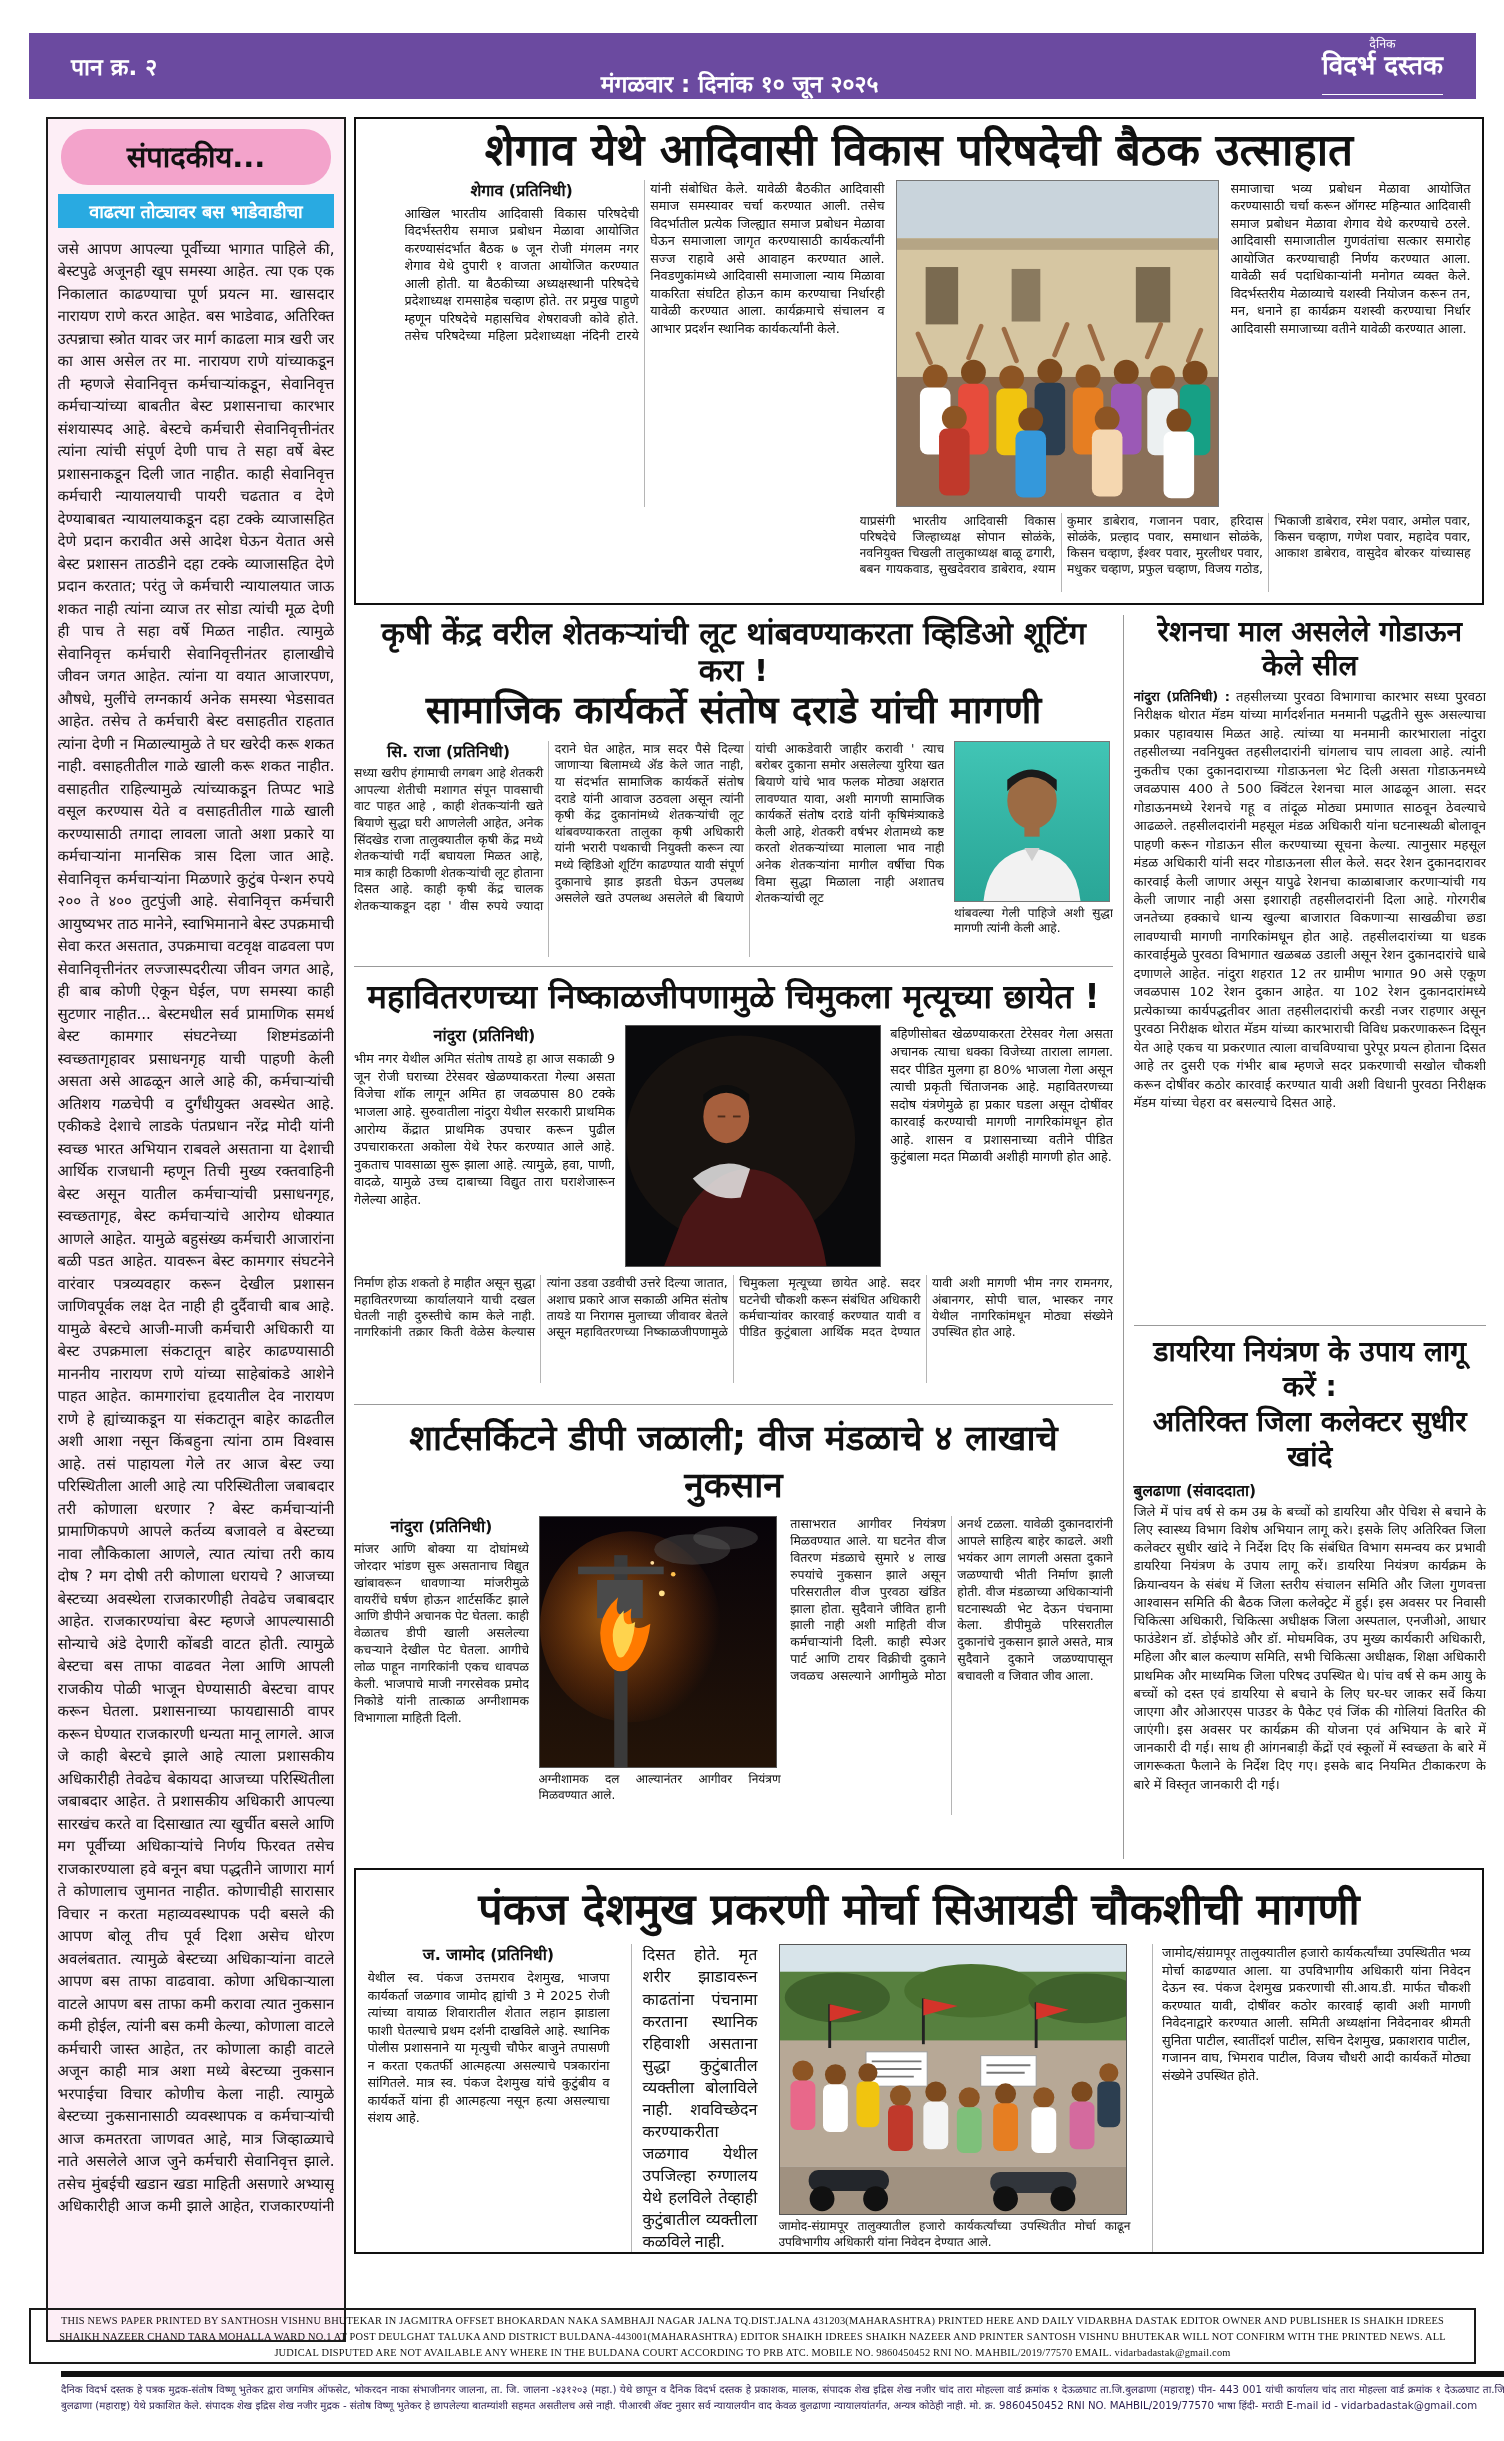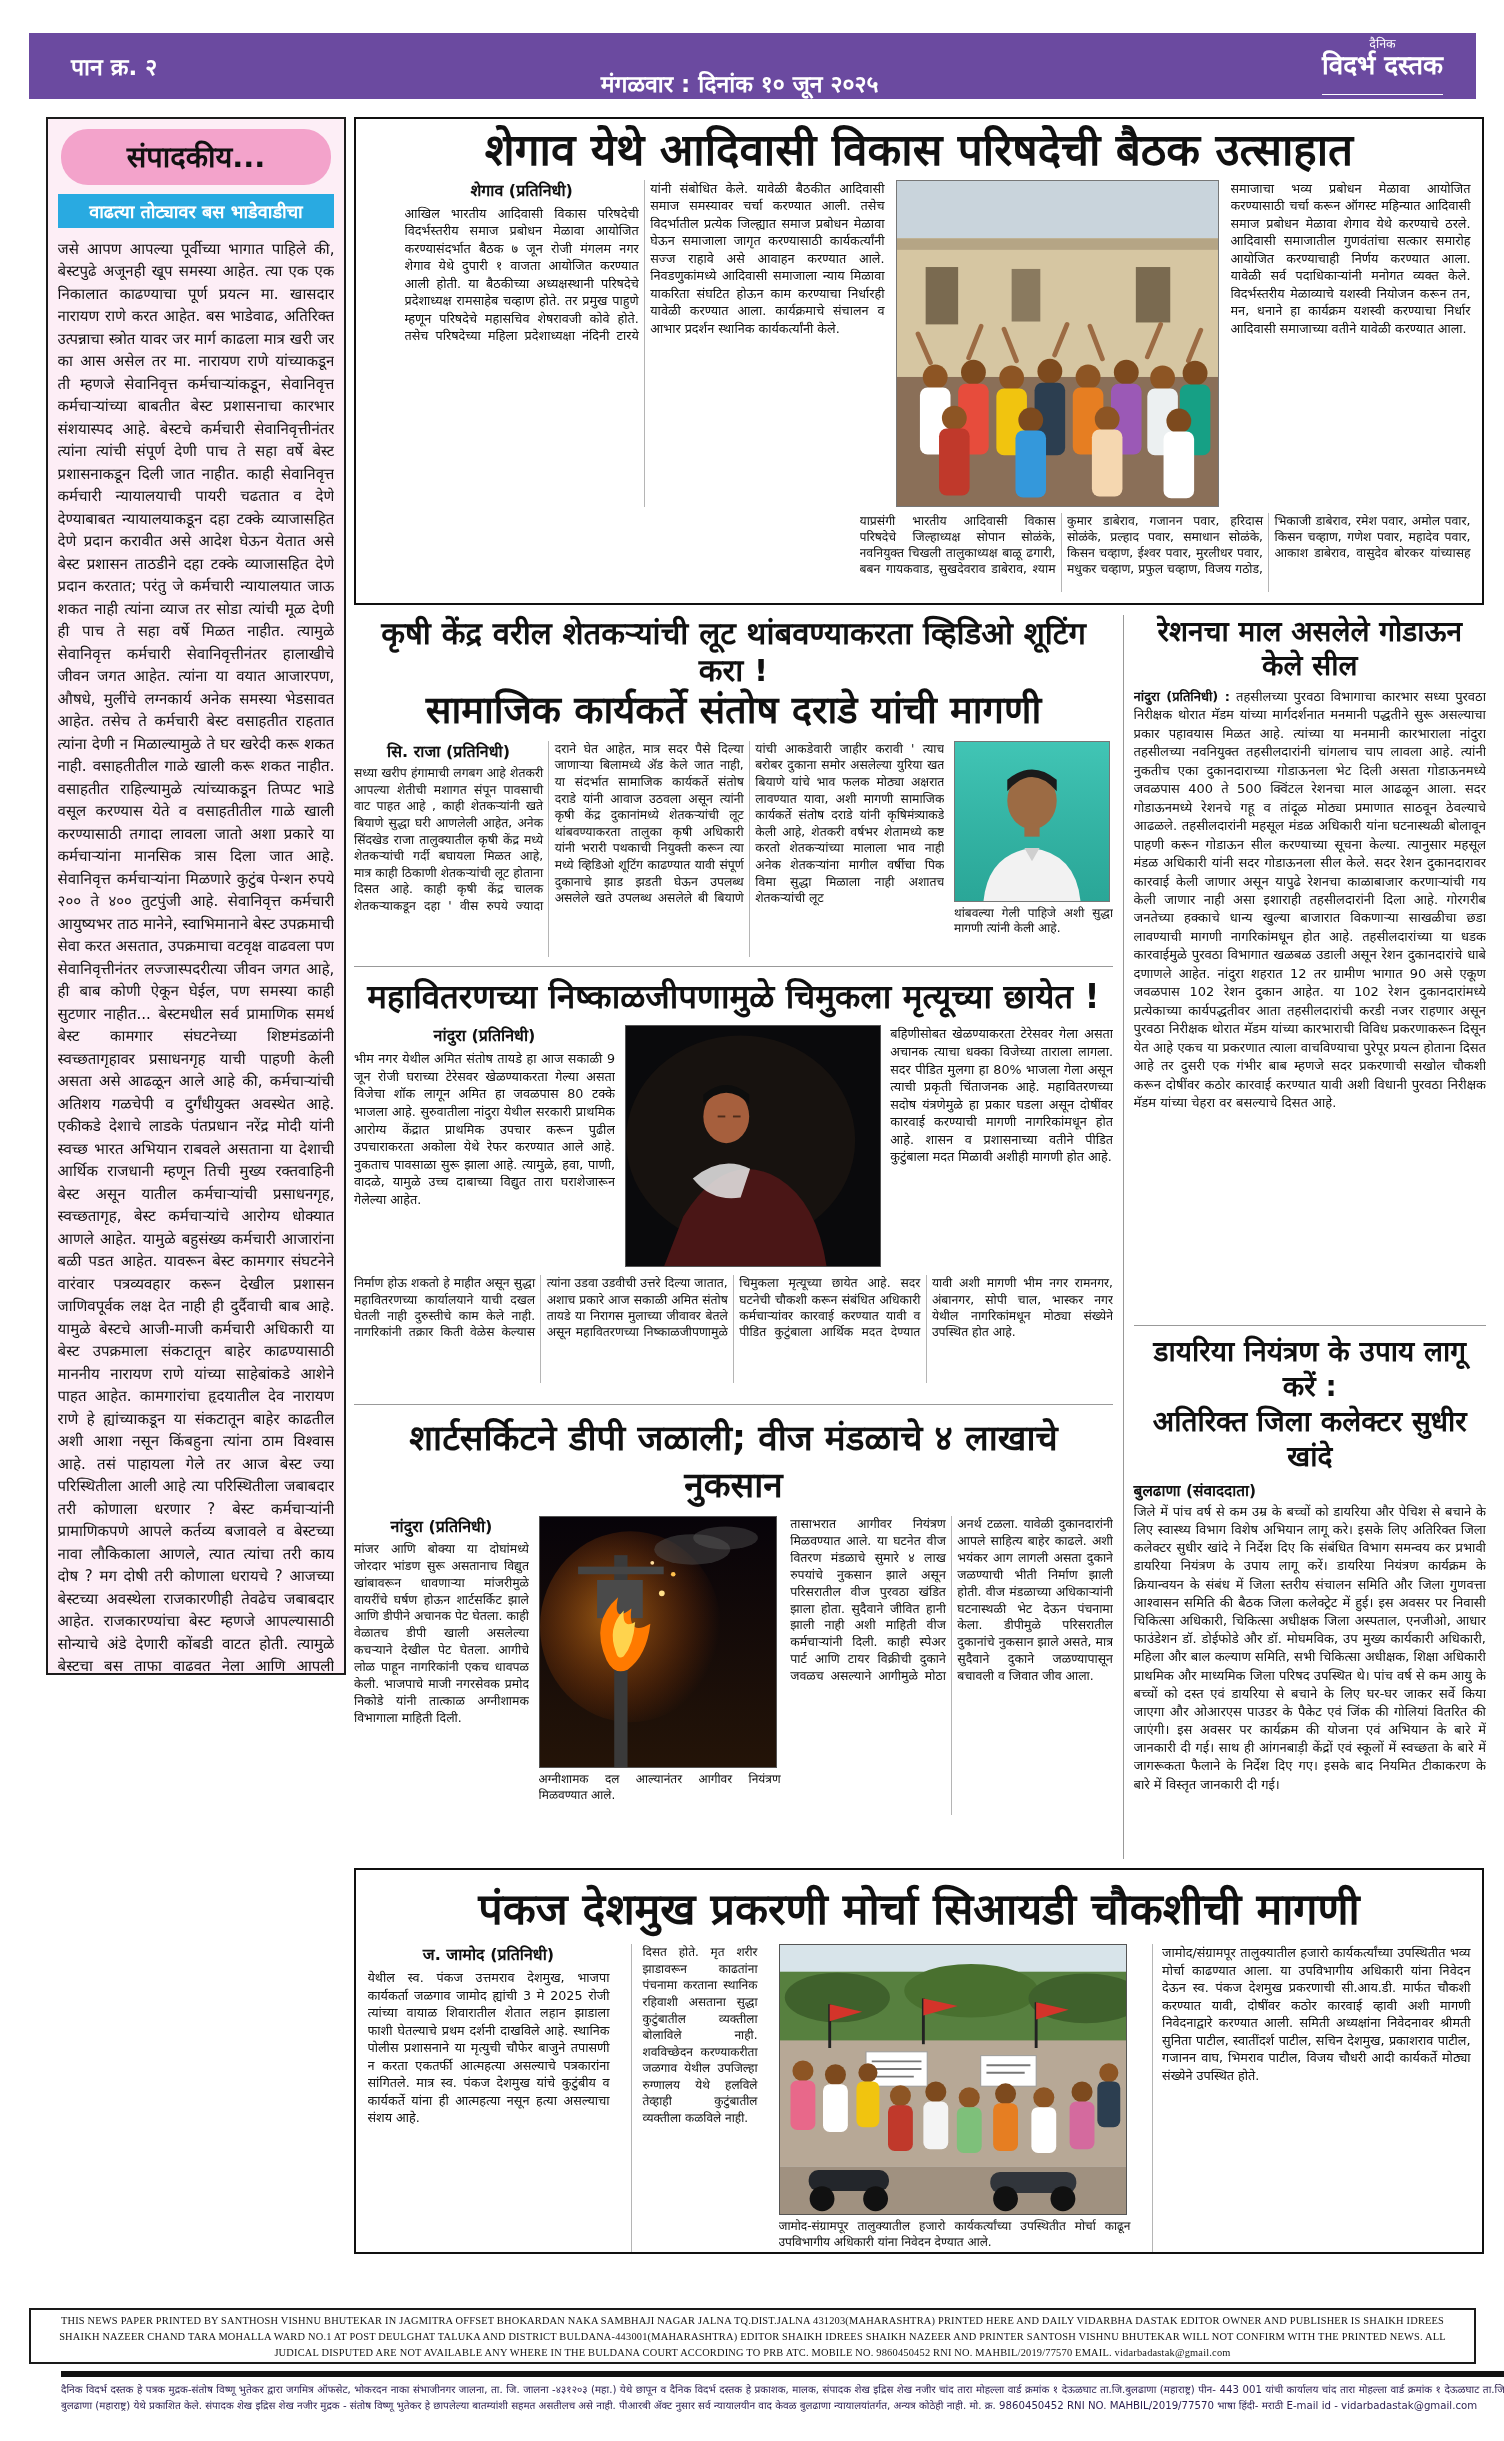--- a/index.html
+++ b/index.html
@@ -10,21 +10,21 @@
   
   .topbar { position:absolute; left:29px; top:33px; width:1447px; height:66px; background:#6b4aa0;
             display:flex; align-items:center; color:#ffffff; }
   .tb-left { margin-left:42px; font-size:23px; font-weight:700; }
   .tb-center { flex:1; text-align:center; font-size:23px; font-weight:700;margin-top:33px; }
   .tb-brand { margin-right:33px; text-align:center; line-height:1.1; }
   .tb-brand-small { font-size:12.5px; display:block; }
   .tb-brand-big { font-size:26px; font-weight:800; display:block; border-bottom:1.9px solid #fff; padding-bottom:15px; }
 
   
-  #editorial { position:absolute; left:46px; top:117px; width:300px; height:1558px;
+  #editorial { position:absolute; left:46px; top:117px; width:300px; height:2225px;
                border:2.9px solid #1c1c1c; background:#fdeef6; padding:9.6px 9.6px; overflow:hidden; }
   .ed-pill { background:#f3a3cb; border-radius:27px; text-align:center; font-size:29px; font-weight:800;
              padding:7.7px 0 9.6px; margin:0 3.8px 9.6px; }
   .ed-sub  { background:#29aae1; color:#fff; font-weight:800; font-size:18px; text-align:center;
              padding:4.8px 1.9px; margin-bottom:9.6px; }
   .ed-body { font-size:15px; line-height:1.5; text-align:justify; overflow:hidden; height:1979px; }
 
   
   #main { position:absolute; left:354px; top:117px; width:1134px; height:2190px; }
   .box { border:2.9px solid #101010; background:#fff; }
@@ -79,22 +79,22 @@
   .r2 { margin-top:11.5px; border-top:1px solid #999; padding-top:7.7px; }
   .r2-head { font-size:28px; font-weight:900; text-align:center; line-height:1.25; }
   .r2-byline { font-weight:800; font-size:15.4px; margin:5.8px 0 1.9px; }
   .r2-body { font-size:13px; line-height:1.4; height:403px; overflow:hidden; }
 
   
   #b1 { position:absolute; top:1751px; left:0; width:1130px; height:386px; padding:7.7px 11.5px; overflow:hidden; }
   .b1-head { font-size:43px; font-weight:900; text-align:center; margin-bottom:7.7px; }
   .b1-row { display:flex; gap:21px; height:338px; overflow:hidden; }
   .b1-col1 { width:242px; font-size:12.7px; line-height:1.38; overflow:hidden; }
-  .b1-col2 { width:127px; font-size:12px; line-height:1.38; overflow:hidden;
-             border-left:1px solid #b5b5b5; padding-left:11px; }
+  .b1-col2 { width:127px; font-size:16px; line-height:1.38; overflow:hidden;
+             border-left:1px solid #b5b5b5; padding-left:11px;font-family:Liberation Serif, serif; }
   .b1-photoblock { width:352px; flex:none; }
   .b1-photo { width:348px; height:271px; border:1px solid #555; }
   .b1-caption { font-size:12px; line-height:1.3; margin-top:3.8px; height:58px; overflow:hidden; }
   .b1-col3 { flex:1; font-size:12.7px; line-height:1.38; overflow:hidden;
              border-left:1px solid #b5b5b5; padding-left:9.6px; }
 
   
   #footer-en { position:absolute; left:29px; top:2308px; width:1447px; height:56px; border:2.9px solid #1a1a1a;
                text-align:center; font-family:"Liberation Serif","DejaVu Serif",serif;
                font-size:10.4px; line-height:1.55; padding-top:2.9px; letter-spacing:0.2px; overflow:hidden; }

